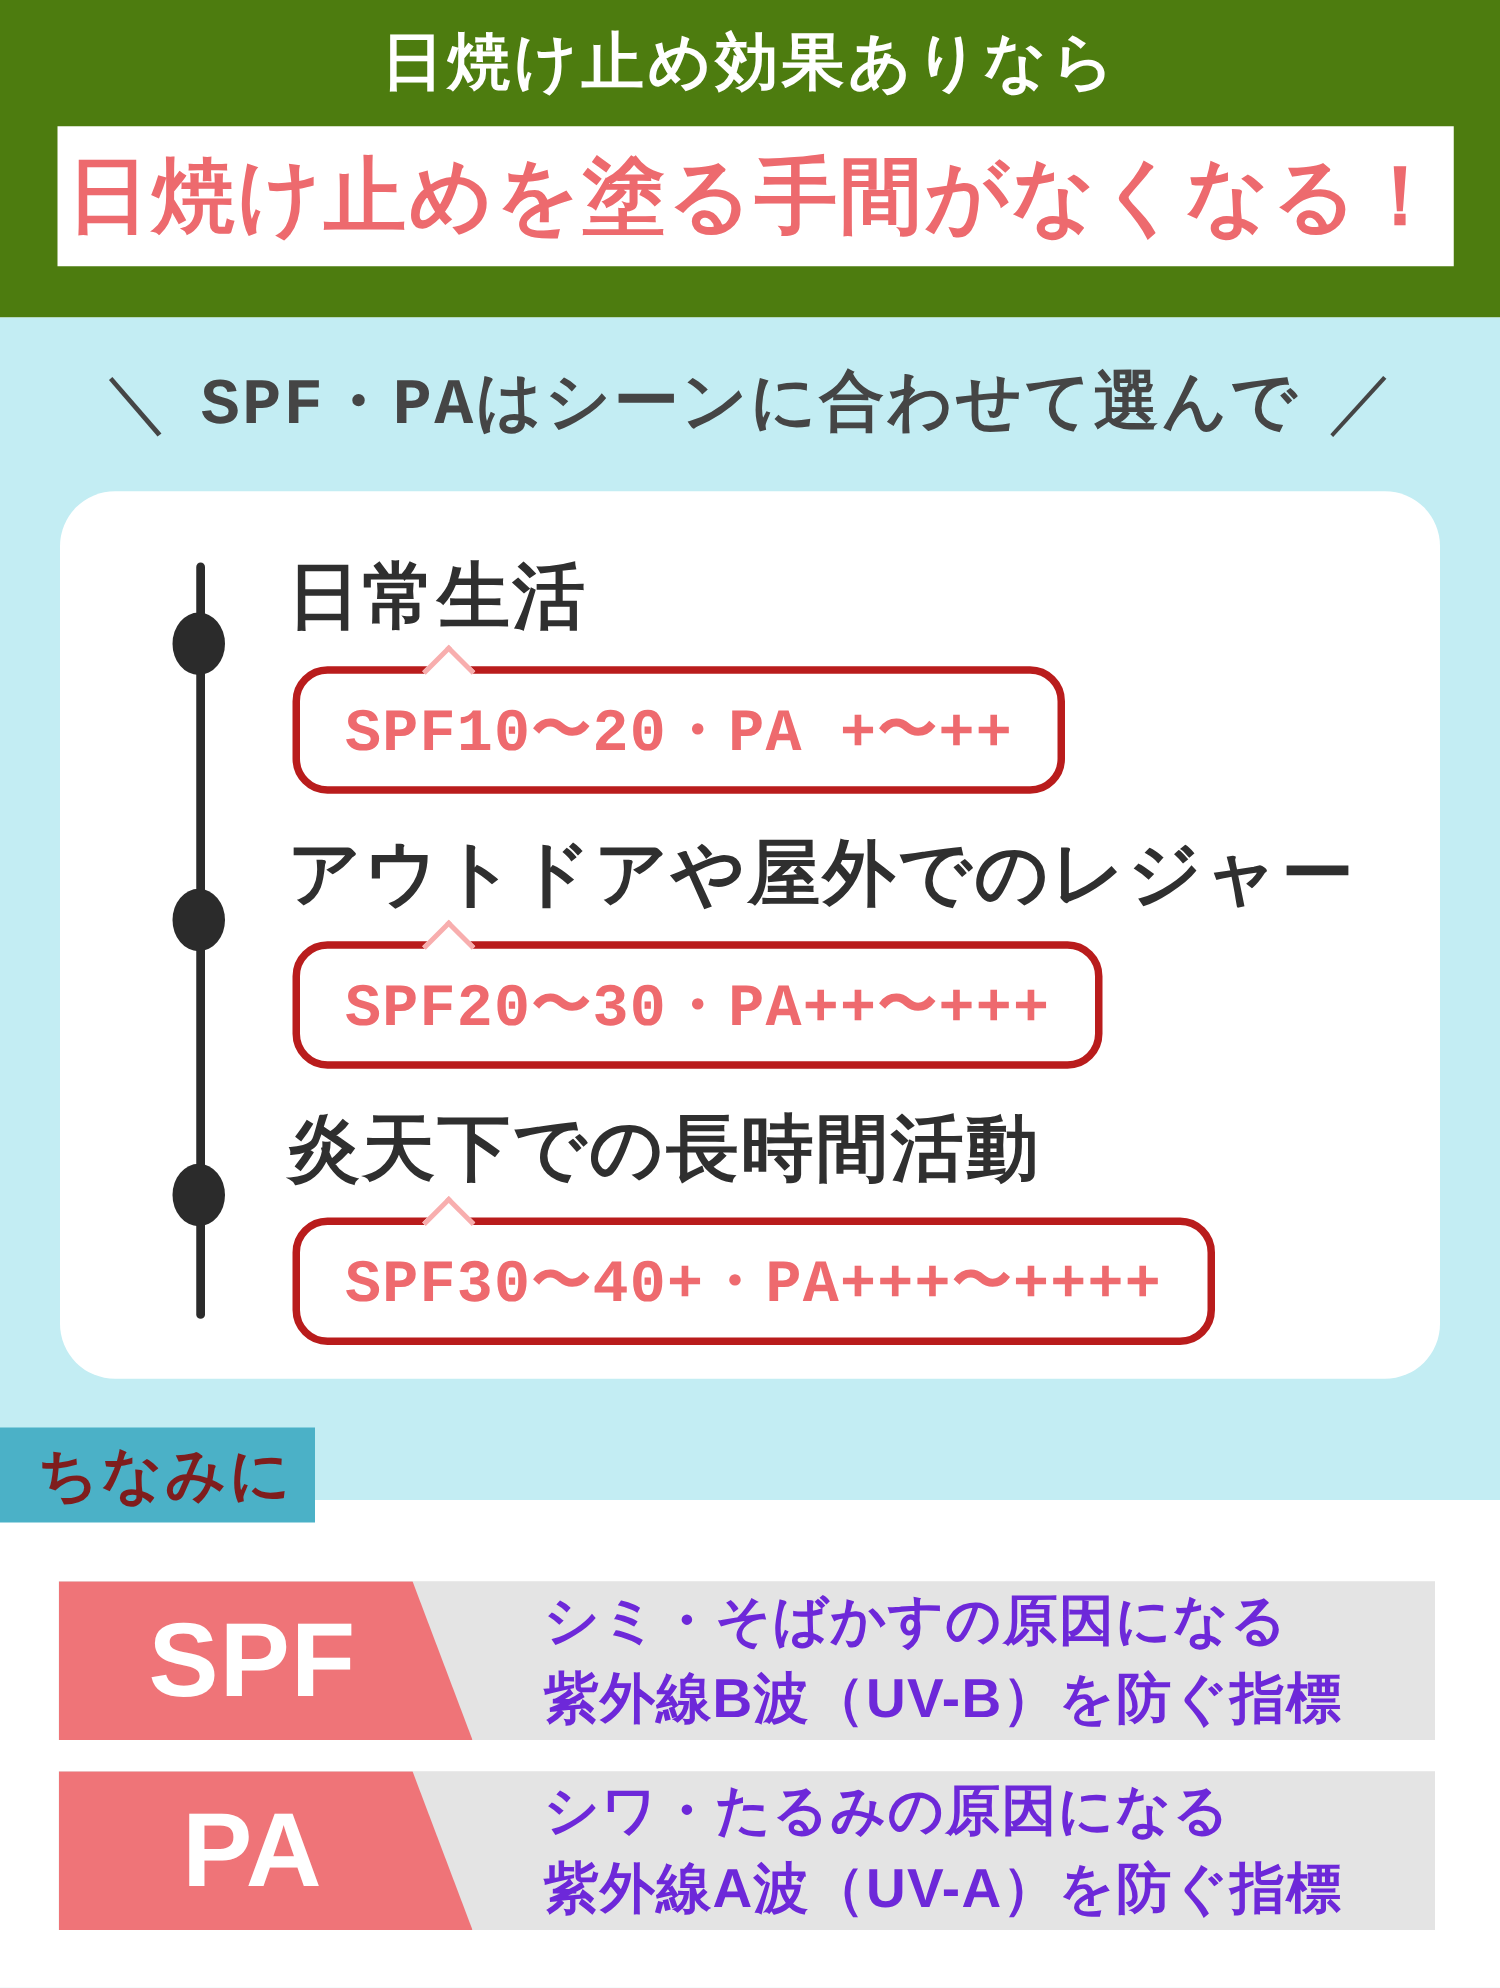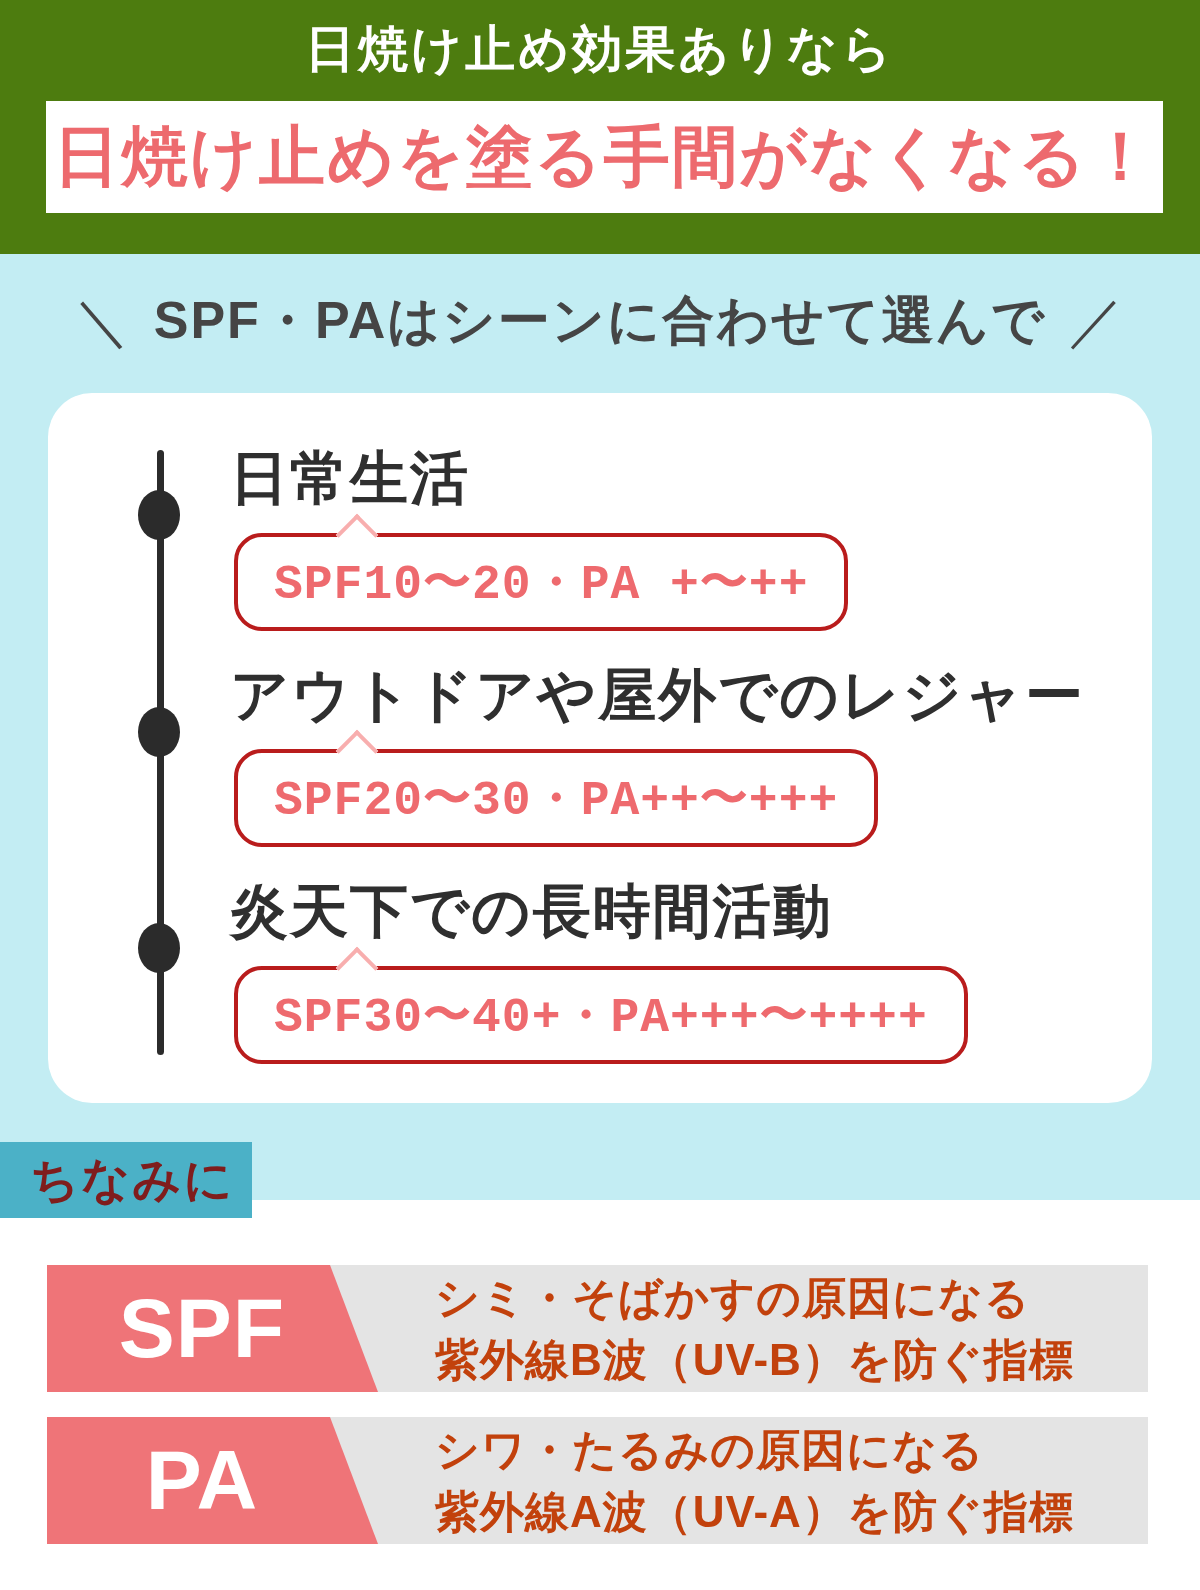--- a/index.html
+++ b/index.html
@@ -10,52 +10,52 @@
   .hero{position:absolute;left:0;top:0;width:1200px;height:254px;background:#4d7c0f;}
   .hero-label{position:absolute;left:0;top:16px;width:1200px;text-align:center;
     color:#ffffff;font-size:50px;font-weight:bold;letter-spacing:3px;}
   .hero-box{position:absolute;left:46px;top:101px;width:1117px;height:112px;background:#ffffff;
     display:flex;align-items:center;justify-content:center;box-sizing:border-box;}
   .hero-headline{color:#ed6a6e;font-size:66px;font-weight:bold;letter-spacing:2px;white-space:nowrap;}
 
   
   .scene{position:absolute;left:0;top:254px;width:1200px;height:946px;background:#c3edf3;}
   .scene-title{position:absolute;left:0;top:28px;width:1200px;text-align:center;
-    color:#454545;font-size:52px;font-weight:bold;letter-spacing:2px;white-space:nowrap;}
+    color:#454545;font-size:52px;font-weight:bold;letter-spacing:2px;white-space:nowrap;font-family:Liberation Mono, monospace;}
   .slash{font-weight:normal;font-size:56px;padding:0 22px;position:relative;top:2px;}
 
   
   .card{position:absolute;left:48px;top:139px;width:1104px;height:710px;background:#ffffff;border-radius:44px;}
   .card-inner{position:relative;box-sizing:border-box;width:100%;height:100%;
     padding:57px 40px 0 182px;}
   .tl-line{position:absolute;left:109px;top:57px;width:7px;height:605px;background:#2b2b2b;border-radius:4px;}
 
   .tl-item{position:relative;margin-bottom:36px;font-family:Liberation Mono, monospace;}
   .tl-dot{position:absolute;left:-92px;top:40px;width:42px;height:50px;background:#2b2b2b;border-radius:50%;}
   .tl-title{color:#2f2f2f;font-size:58px;font-weight:bold;letter-spacing:2px;line-height:1.15;white-space:nowrap;}
   .bubble{position:relative;display:inline-block;margin-top:16px;margin-left:4px;
-    background:#ffffff;border:4px solid #b91c1c;border-radius:28px;
+    background:#ffffff;border:6px solid #b91c1c;border-radius:28px;
     padding:13px 36px;color:#ee6a6e;font-size:48px;font-weight:bold;letter-spacing:1px;white-space:nowrap;}
   .bubble::before{content:"";position:absolute;top:-17px;left:104px;width:26px;height:26px;
     background:#ffffff;border-top:4px solid #f8aeae;border-left:4px solid #f8aeae;
     transform:rotate(45deg);}
 
   
   .note-tag{position:absolute;left:0;top:1142px;width:252px;height:76px;background:#4bb1c7;
     box-sizing:border-box;display:flex;align-items:center;padding-left:30px;
     color:#7f1d1d;font-size:48px;font-weight:bold;letter-spacing:2px;}
   .note-row{position:absolute;left:47px;width:1101px;height:127px;background:#e4e4e4;}
   .note-row.spf{top:1265px;}
   .note-row.pa{top:1417px;}
   .term-shape{position:absolute;left:0;top:0;width:380px;height:100%;background:#ef7478;
     clip-path:polygon(0 0,283px 0,331px 100%,0 100%);
     display:flex;align-items:center;justify-content:center;box-sizing:border-box;padding-right:70px;
     color:#ffffff;font-size:84px;font-weight:bold;letter-spacing:1px;}
   .note-text{position:absolute;left:388px;top:50%;transform:translateY(-50%);
-    color:#c2410c;font-size:44px;font-weight:bold;letter-spacing:1px;line-height:1.42;white-space:nowrap;}
+    color:#6d28d9;font-size:44px;font-weight:bold;letter-spacing:1px;line-height:1.42;white-space:nowrap;}
 </style>
 </head>
 <body>
 
 <div class="page">
 
   <div class="hero">
     <div class="hero-label">日焼け止め効果ありなら</div>
     <div class="hero-box">
       <span class="hero-headline">日焼け止めを塗る手間がなくなる！</span>

